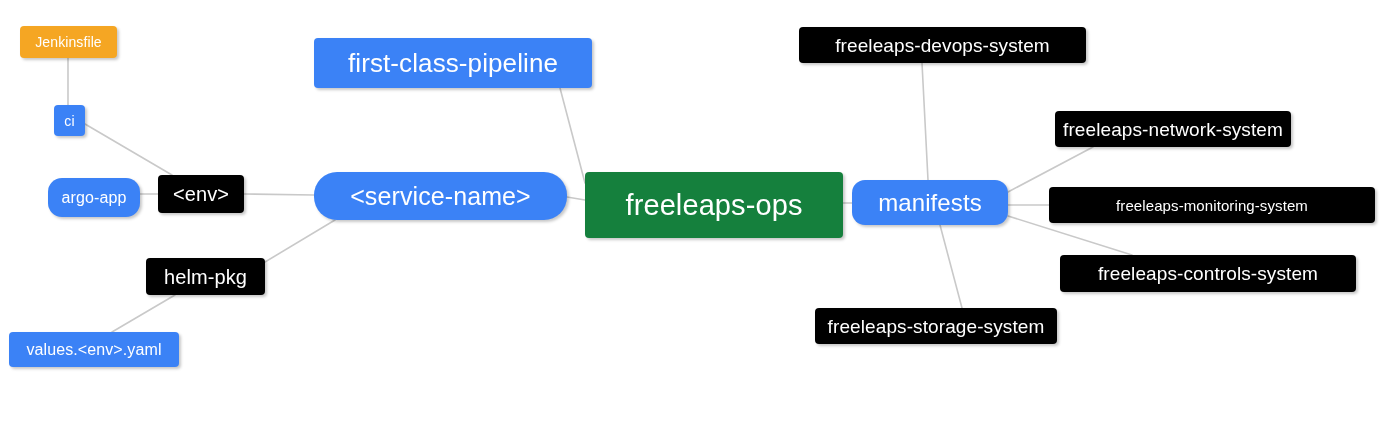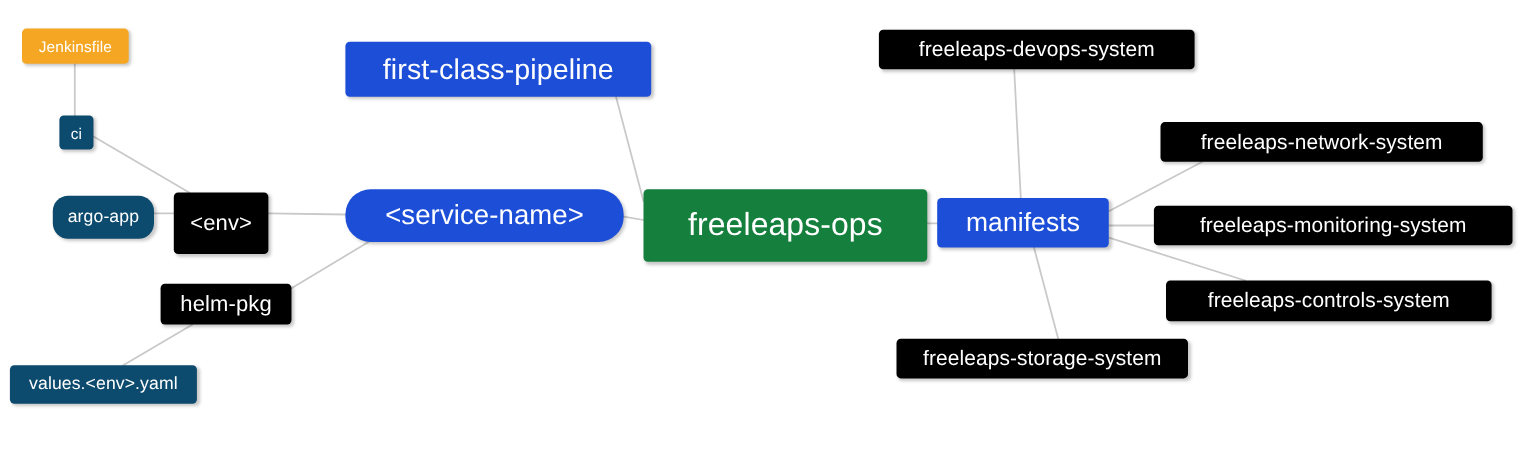--- a/index.html
+++ b/index.html
@@ -33,24 +33,24 @@
     color: #ffffff;
     border-radius: 4px;
     white-space: nowrap;
     box-shadow: 2px 2px 3px rgba(0,0,0,0.22);
     line-height: 1;
     font-weight: 400;
     letter-spacing: 0.1px;
     user-select: none;
   }
   .node.root       { background: #15803d; }
-  .node.blue       { background: #1d4ed8; }
+  .node.blue       { background: #3b82f6; }
   .node.green      { background: #000000; }
   .node.orange     { background: #f5a623; }
-  .node.red        { background: #0c4a6e; }
+  .node.red        { background: #3b82f6; }
 </style>
 </head>
 <body>
 
 <div id="canvas">
   <svg id="edges" viewBox="0 0 1390 421" xmlns="http://www.w3.org/2000/svg">
       <line x1="585" y1="183" x2="560" y2="88" stroke="#c9c9c9" stroke-width="1.6" stroke-linecap="round"></line>
       <line x1="585" y1="200" x2="567" y2="197" stroke="#c9c9c9" stroke-width="1.6" stroke-linecap="round"></line>
       <line x1="843" y1="203" x2="852" y2="203" stroke="#c9c9c9" stroke-width="1.6" stroke-linecap="round"></line>
       <line x1="314" y1="195" x2="244" y2="194" stroke="#c9c9c9" stroke-width="1.6" stroke-linecap="round"></line>
@@ -68,50 +68,50 @@
   <div id="nodes">
       <div class="node root" style="left: 585px; top: 172px; width: 258px; height: 66px; font-size: 29px;">
         <span>freeleaps-ops</span>
       </div>
       <div class="node blue" style="left: 314px; top: 38px; width: 278px; height: 50px; font-size: 26px;">
         <span>first-class-pipeline</span>
       </div>
       <div class="node blue" style="left: 314px; top: 172px; width: 253px; height: 48px; font-size: 25px; border-radius: 23px;">
         <span>&lt;service-name&gt;</span>
       </div>
-      <div class="node blue" style="left: 852px; top: 180px; width: 156px; height: 45px; font-size: 24px;">
+      <div class="node blue" style="left: 852px; top: 180px; width: 156px; height: 45px; font-size: 24px; border-radius: 13px;">
         <span>manifests</span>
       </div>
-      <div class="node green" style="left: 158px; top: 175px; width: 86px; height: 56px; font-size: 20px;">
+      <div class="node green" style="left: 158px; top: 175px; width: 86px; height: 38px; font-size: 20px;">
         <span>&lt;env&gt;</span>
       </div>
       <div class="node green" style="left: 146px; top: 258px; width: 119px; height: 37px; font-size: 20px;">
         <span>helm-pkg</span>
       </div>
       <div class="node orange" style="left: 20px; top: 26px; width: 97px; height: 32px; font-size: 14px;">
         <span>Jenkinsfile</span>
       </div>
       <div class="node red" style="left: 54px; top: 105px; width: 31px; height: 31px; font-size: 14px;">
         <span>ci</span>
       </div>
       <div class="node red" style="left: 48px; top: 178px; width: 92px; height: 39px; font-size: 16px; border-radius: 14px;">
         <span>argo-app</span>
       </div>
       <div class="node red" style="left: 9px; top: 332px; width: 170px; height: 35px; font-size: 16px;">
         <span>values.&lt;env&gt;.yaml</span>
       </div>
       <div class="node green" style="left: 799px; top: 27px; width: 287px; height: 36px; font-size: 19px;">
         <span>freeleaps-devops-system</span>
       </div>
-      <div class="node green" style="left: 1055px; top: 111px; width: 293px; height: 36px; font-size: 19px;">
+      <div class="node green" style="left: 1055px; top: 111px; width: 236px; height: 36px; font-size: 19px;">
         <span>freeleaps-network-system</span>
       </div>
-      <div class="node green" style="left: 1049px; top: 187px; width: 326px; height: 36px; font-size: 19px; justify-content: center;">
+      <div class="node green" style="left: 1049px; top: 187px; width: 326px; height: 36px; font-size: 15px; justify-content: center;">
         <span>freeleaps-monitoring-system</span>
       </div>
       <div class="node green" style="left: 1060px; top: 255px; width: 296px; height: 37px; font-size: 19px;">
         <span>freeleaps-controls-system</span>
       </div>
-      <div class="node green" style="left: 815px; top: 308px; width: 265px; height: 36px; font-size: 19px;">
+      <div class="node green" style="left: 815px; top: 308px; width: 242px; height: 36px; font-size: 19px;">
         <span>freeleaps-storage-system</span>
       </div>
     </div>
 </div>
 
 </body></html>

